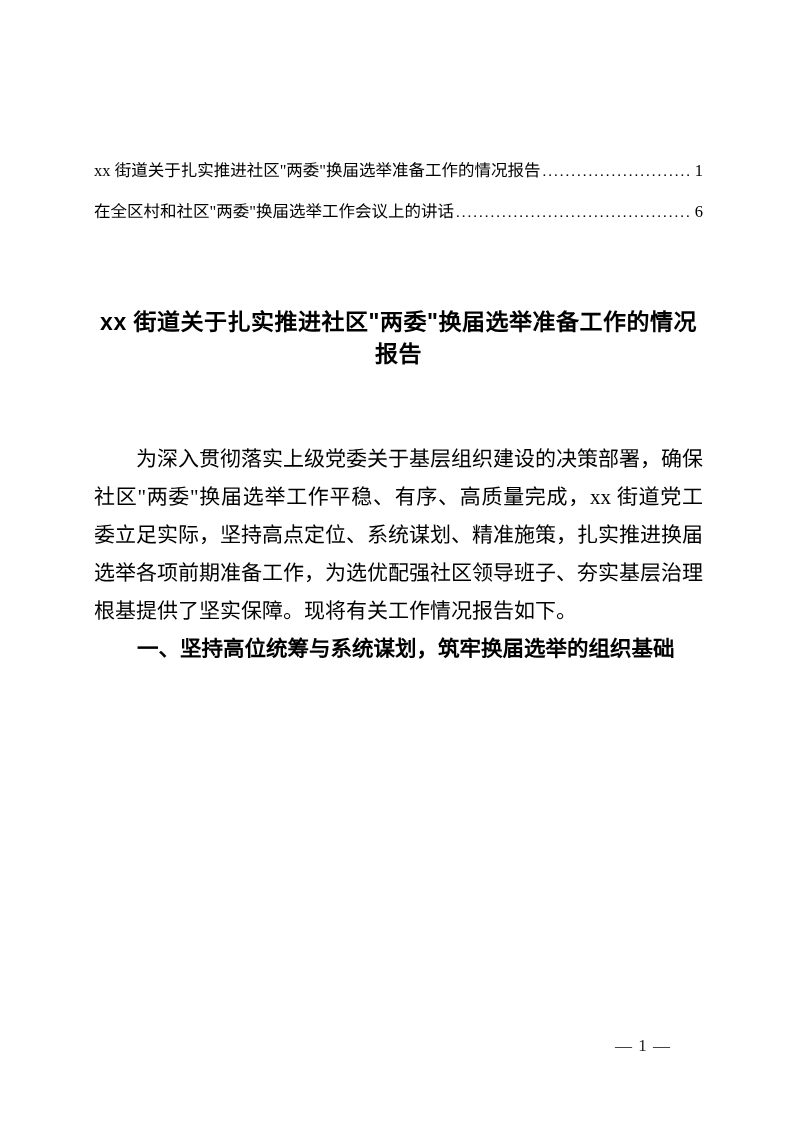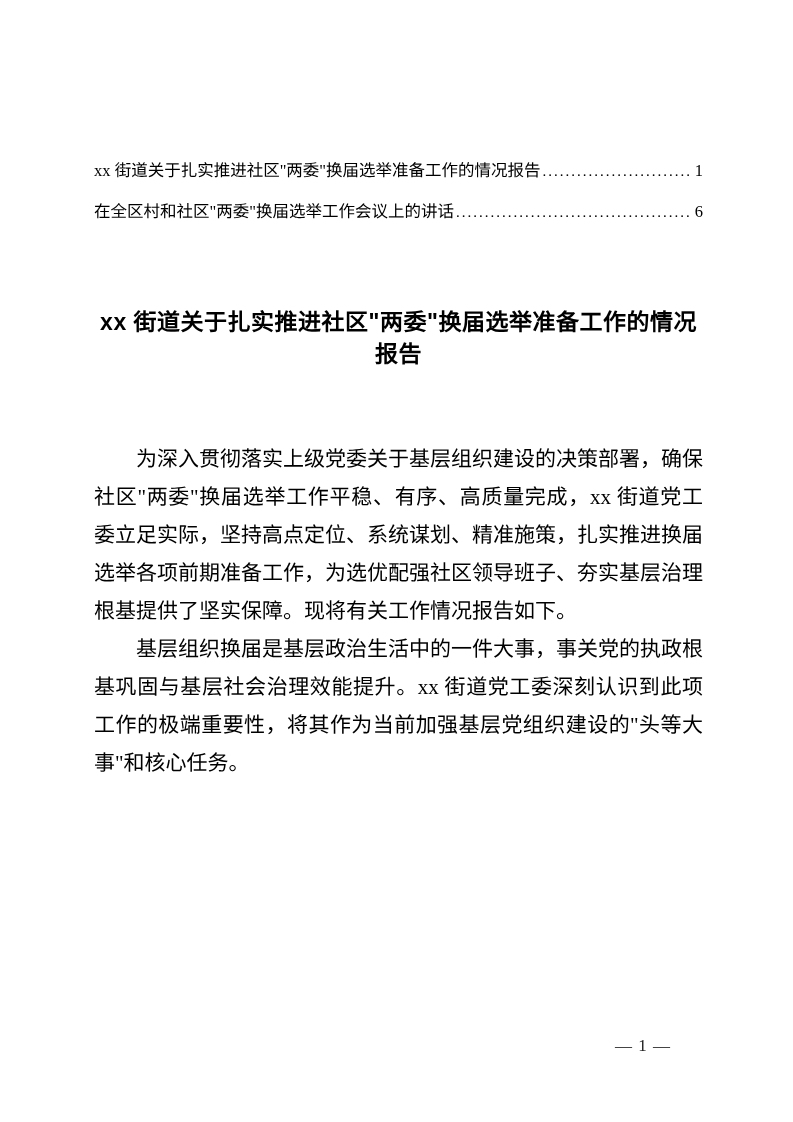--- a/index.html
+++ b/index.html
@@ -103,20 +103,20 @@
       <span class="toc-title">在全区村和社区"两委"换届选举工作会议上的讲话</span>
       <span class="toc-dots"></span>
       <span class="toc-page">6</span>
     </div>
   </div>
 
   <h1 class="doc-title">xx 街道关于扎实推进社区"两委"换届选举准备工作的情况报告</h1>
 
   <div class="doc-body">
     <p>为深入贯彻落实上级党委关于基层组织建设的决策部署，确保社区"两委"换届选举工作平稳、有序、高质量完成，xx 街道党工委立足实际，坚持高点定位、系统谋划、精准施策，扎实推进换届选举各项前期准备工作，为选优配强社区领导班子、夯实基层治理根基提供了坚实保障。现将有关工作情况报告如下。</p>
-    <p>基层组织换届是基层政治生活中的一件大事，事关党的执政根基巩固与基层社会治理效能提升。xx 街道党工委深刻认识到此项工作的极端重要性，将其作为当前加强基层党组织建设的"头等大事"和核心任务。</p>
+    <h2 class="section-heading">一、坚持高位统筹与系统谋划，筑牢换届选举的组织基础</h2>
   </div>
 
   <div class="page-footer">
     <span>— 1 —</span>
   </div>
 
 </div>
 
 </body></html>

